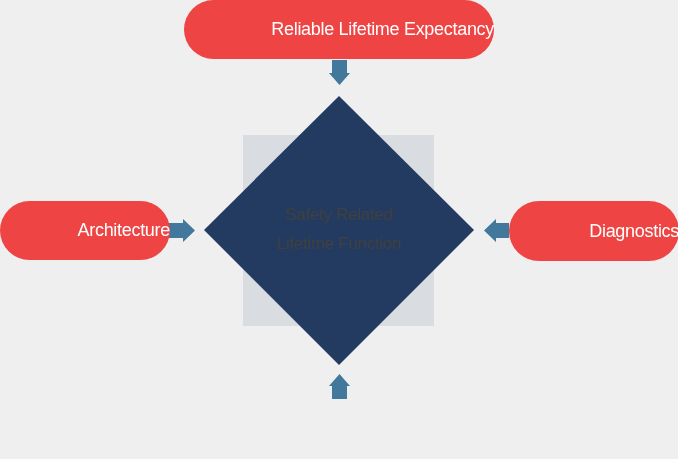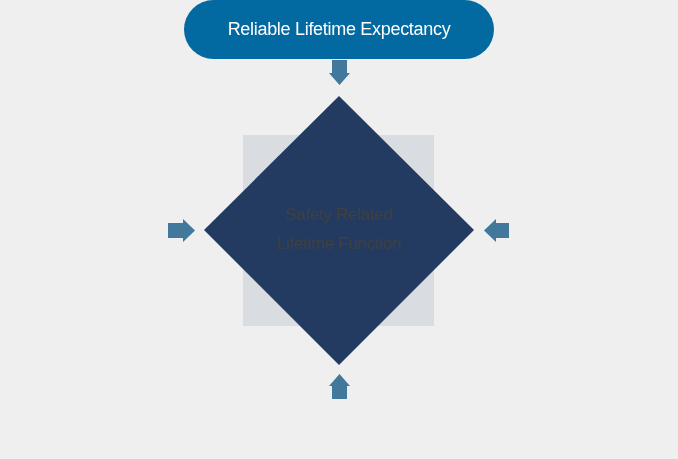--- a/index.html
+++ b/index.html
@@ -15,22 +15,22 @@
       background: #d9dde1;
     }
     .diamond-svg { position: absolute; left: 0; top: 0; width: 678px; height: 459px; }
     .center-label {
       position: absolute; left: 239px; top: 200px; width: 200px;
       text-align: center; color: #404040; font-size: 17px; line-height: 29px;
       letter-spacing: -0.3px;
     }
     .center-label span { display: block; }
     .pill {
-      position: absolute; background: #0369a1; color: #ffffff;
-      display: flex; align-items: center; justify-content: center;
+      position: absolute; background: #ef4444; color: #ffffff;
+      display: flex; align-items: center; justify-content: flex-end;
       font-size: 18px; letter-spacing: -0.3px; border-radius: 30px;
       box-sizing: border-box;
     }
     .pill-top { left: 184px; top: 0px; width: 310px; height: 59px; }
     .pill-bottom { left: 184px; top: 399px; width: 310px; height: 60px; }
     .pill-left { left: 0px; top: 201px; width: 170px; height: 59px; }
     .pill-right { left: 509px; top: 201px; width: 170px; height: 60px; }
   </style>
 </head>
 <body>
@@ -53,16 +53,22 @@
 
   <div class="center-label">
     <span>Safety Related</span>
     <span>Lifetime Function</span>
   </div>
 
   <div class="pill pill-top">
     <span>Reliable Lifetime Expectancy</span>
   </div>
 
+  <div class="pill pill-left">
+    <span>Architecture</span>
+  </div>
 
+  <div class="pill pill-right">
+    <span>Diagnostics</span>
+  </div>
 
 
 </div>
 
 </body></html>

